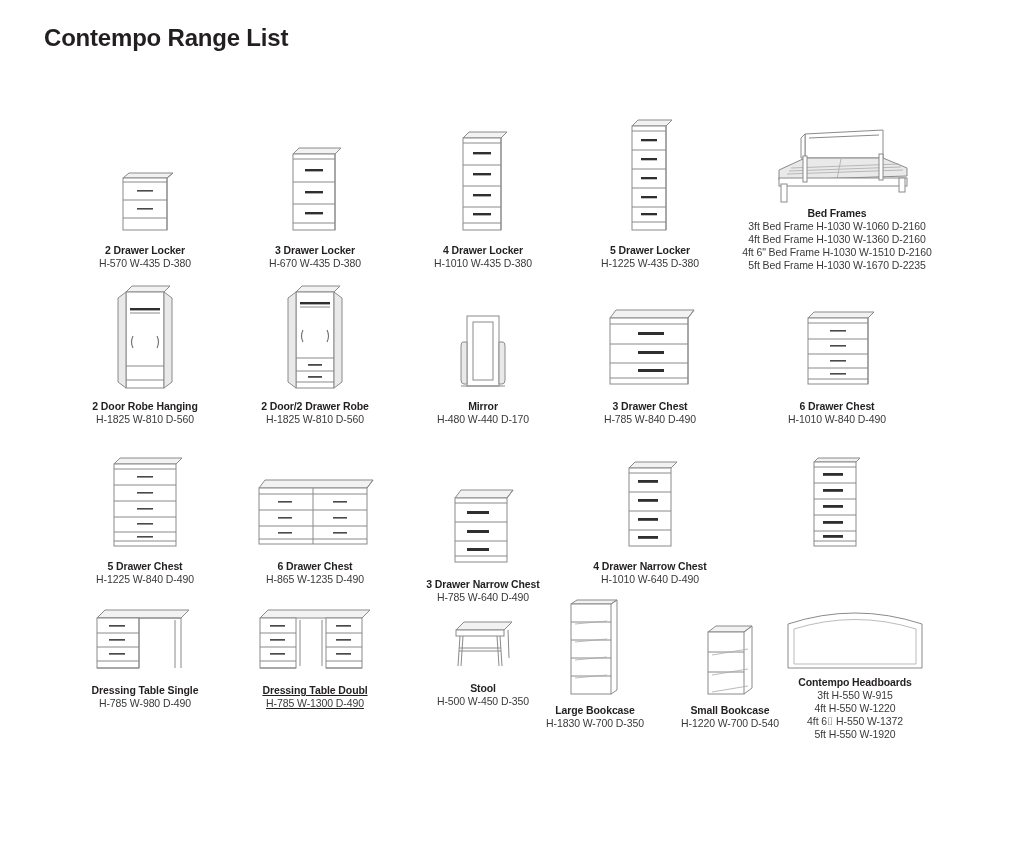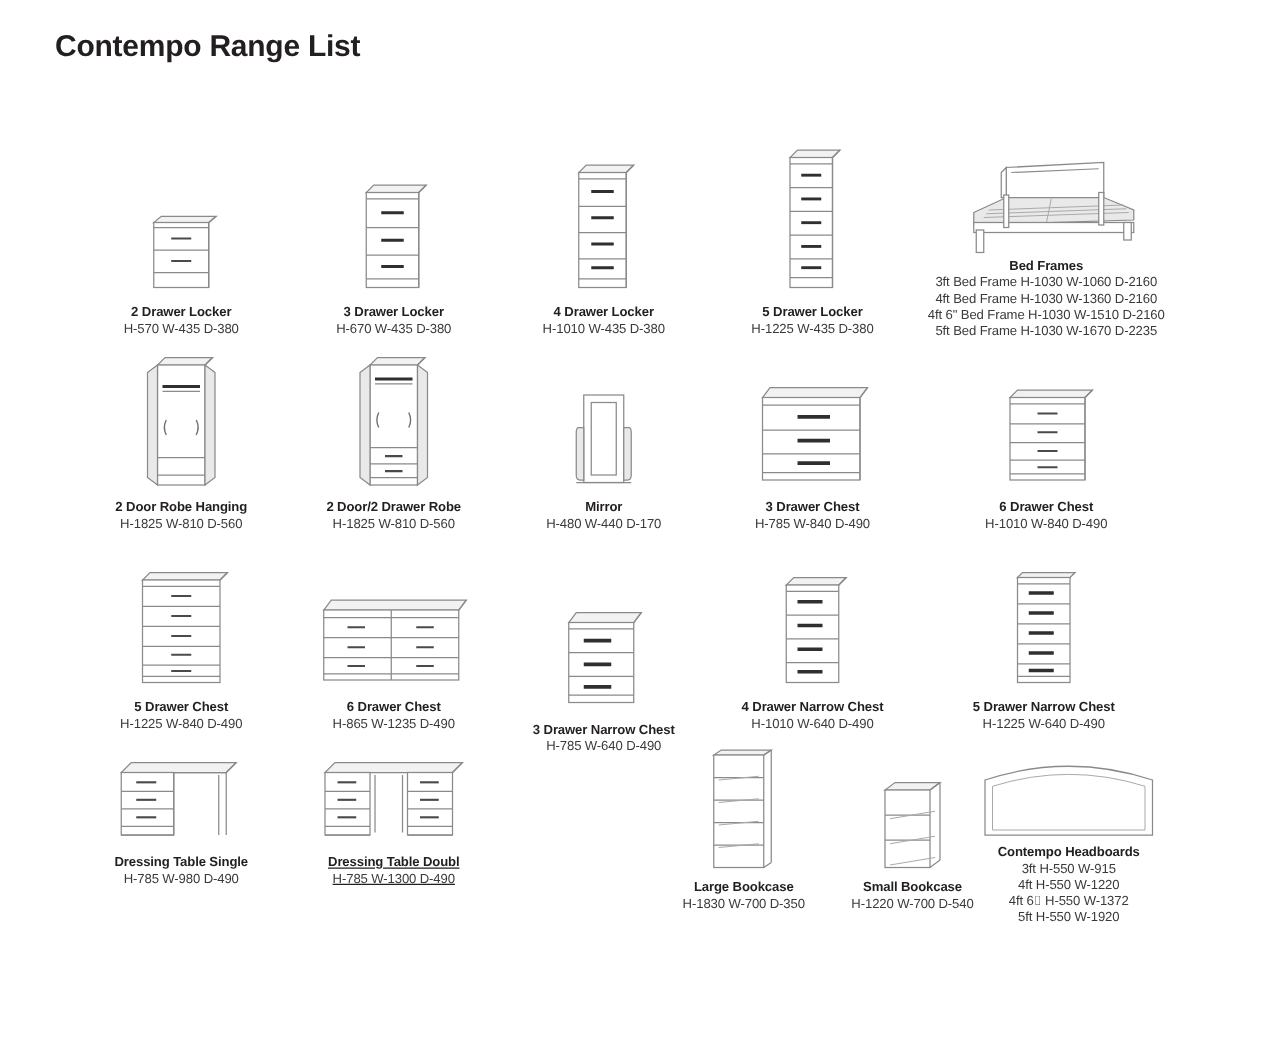--- a/index.html
+++ b/index.html
@@ -396,24 +396,20 @@
         <line class="ln" x1="24" y1="69" x2="66" y2="69"></line>
         <line class="ln" x1="24" y1="85" x2="66" y2="85"></line>
         <line class="ln" x1="24" y1="95" x2="66" y2="95"></line>
         <rect class="handle" x="33" y="27" width="20" height="2.8"></rect>
         <rect class="handle" x="33" y="43" width="20" height="2.8"></rect>
         <rect class="handle" x="33" y="59" width="20" height="2.8"></rect>
         <rect class="handle" x="33" y="75" width="20" height="2.8"></rect>
         <rect class="handle" x="33" y="89" width="20" height="2.8"></rect>
       </svg>
     </div>
-    <div class="caption">
-      <div class="cap-name">5 Drawer Narrow Chest</div>
-      <div class="cap-dim">H-1225 W-640 D-490</div>
-    </div>
   </div>
 
   <div class="item" style="left:70px;top:600px;width:150px;">
     <div class="art">
       <svg width="120" height="80" viewBox="0 0 120 80" aria-hidden="true">
         <polygon class="filltop" points="12,18 96,18 104,10 20,10"></polygon>
         <line class="ln" x1="12" y1="18" x2="96" y2="18"></line>
 
         <rect class="fillw" x="12" y="18" width="42" height="50"></rect>
         <line class="ln" x1="12" y1="33" x2="54" y2="33"></line>
@@ -463,20 +459,42 @@
         <line class="ln" x1="76" y1="68" x2="112" y2="68"></line>
         <line class="ln" x1="112" y1="18" x2="120" y2="10"></line>
       </svg>
     </div>
     <div class="caption">
       <div class="cap-name">Dressing Table Doubl</div>
       <div class="cap-dim">H-785 W-1300 D-490</div>
     </div>
   </div>
 
+  <div class="item" style="left:408px;top:608px;width:150px;">
+    <div class="art">
+      <svg width="90" height="70" viewBox="0 0 90 70" aria-hidden="true">
+        <polygon class="filltop" points="18,22 66,22 74,14 26,14"></polygon>
+        <rect class="fillw" x="18" y="22" width="48" height="6"></rect>
+
+        <line class="ln" x1="22" y1="28" x2="20" y2="58"></line>
+        <line class="ln" x1="25" y1="28" x2="23" y2="58"></line>
+        <line class="ln" x1="62" y1="28" x2="64" y2="58"></line>
+        <line class="ln" x1="59" y1="28" x2="61" y2="58"></line>
+        <line class="ln" x1="70" y1="22" x2="71" y2="50"></line>
+
+        <line class="ln" x1="21" y1="40" x2="63" y2="40"></line>
+        <line class="ln" x1="21" y1="43" x2="63" y2="43"></line>
+        <line class="ln" x1="66" y1="22" x2="74" y2="14"></line>
+      </svg>
+    </div>
+    <div class="caption">
+      <div class="cap-name">Stool</div>
+      <div class="cap-dim">H-500 W-450 D-350</div>
+    </div>
+  </div>
 
   <div class="item" style="left:520px;top:592px;width:150px;">
     <div class="art">
       <svg width="80" height="108" viewBox="0 0 80 108" aria-hidden="true">
         <polygon class="filltop" points="16,12 56,12 62,8 22,8"></polygon>
         <rect class="fillw" x="16" y="12" width="40" height="90"></rect>
         <line class="ln" x1="16" y1="30" x2="56" y2="30"></line>
         <line class="ln" x1="16" y1="48" x2="56" y2="48"></line>
         <line class="ln" x1="16" y1="66" x2="56" y2="66"></line>
         <line class="ln" x1="16" y1="84" x2="56" y2="84"></line>

